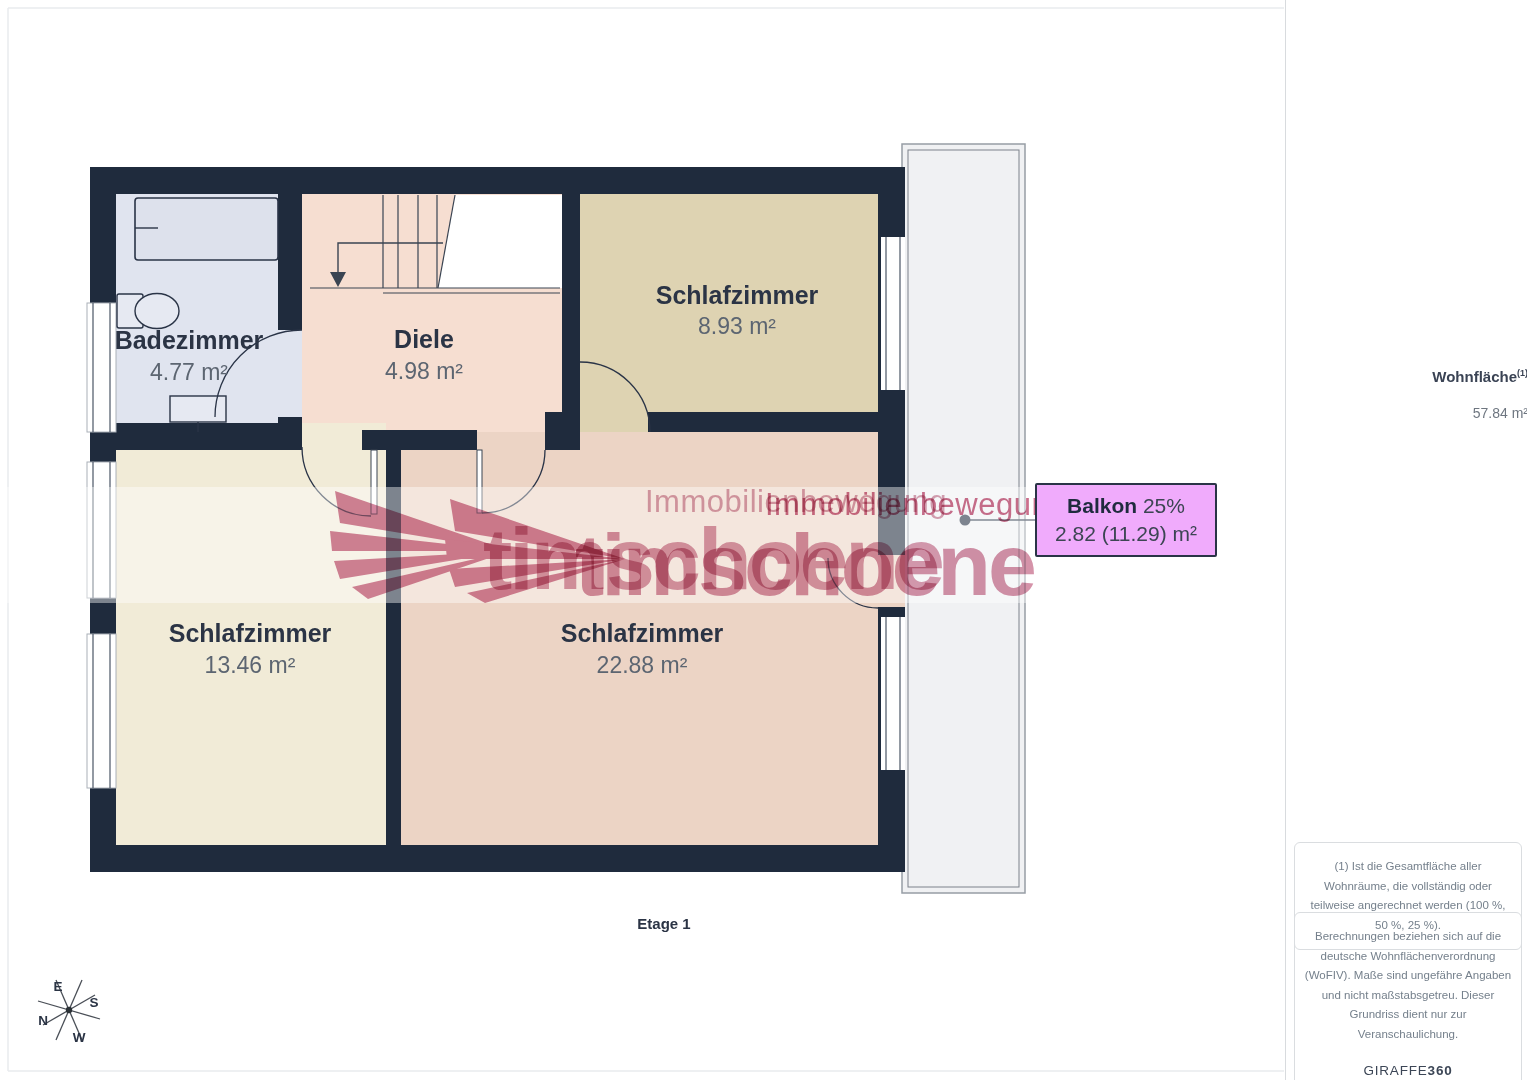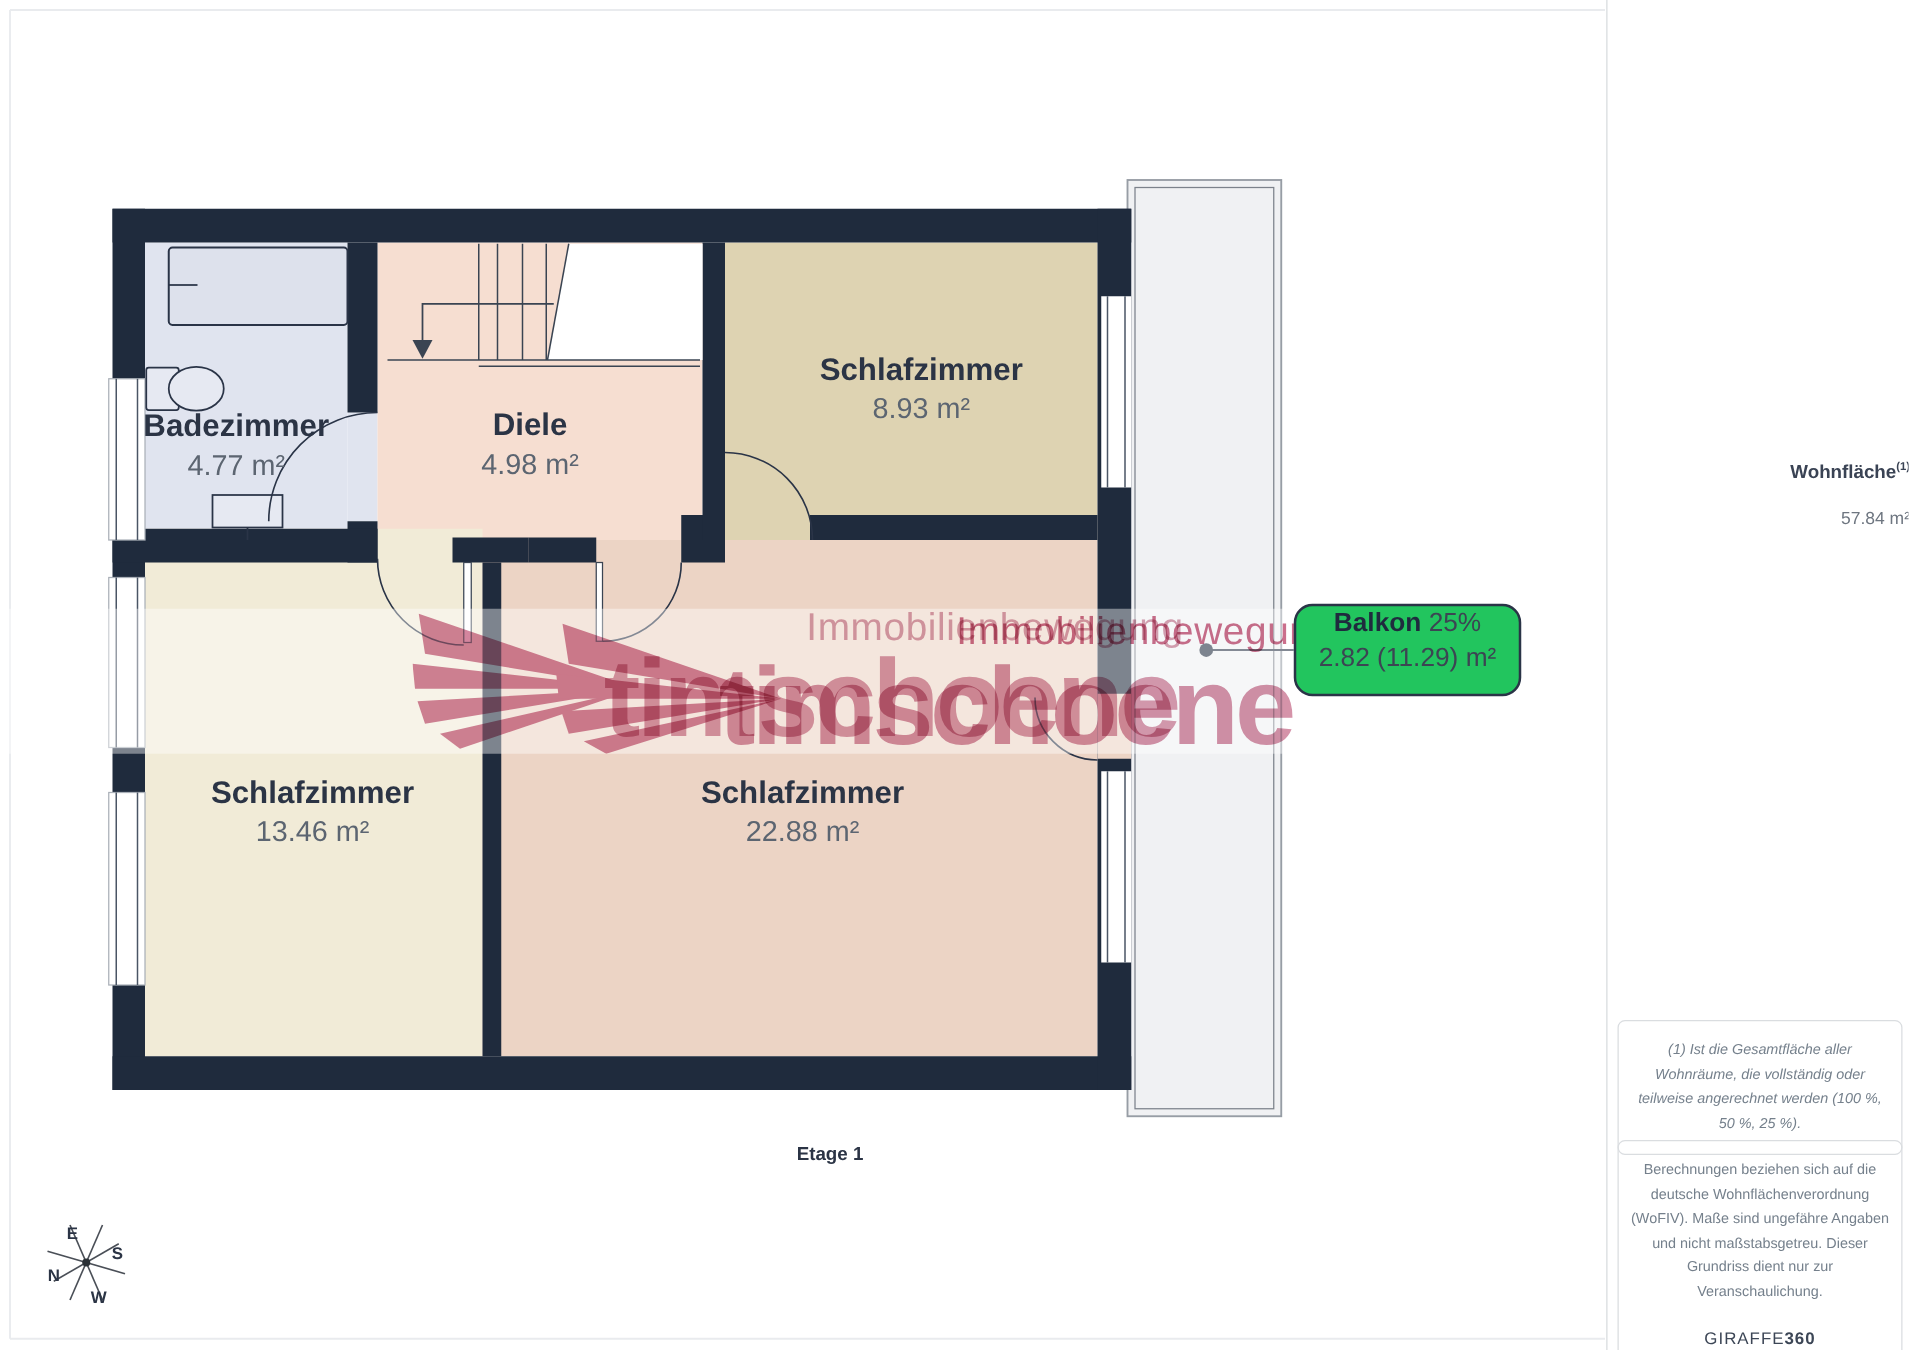--- a/index.html
+++ b/index.html
@@ -8,36 +8,36 @@
   svg text{font-family:"Liberation Sans", sans-serif;}
   .room-name{font-weight:bold;fill:#2b3445;font-size:25px;}
   .room-area{fill:#5c6571;font-size:23px;}
   
   .wm{position:absolute;pointer-events:none;mix-blend-mode:multiply;white-space:nowrap;}
   .wm-band{position:absolute;left:0;top:487px;width:1285px;height:116px;
            background:rgba(255,255,255,0.42);pointer-events:none;}
   .wm-small{font-size:31px;font-weight:500;letter-spacing:0.5px;}
   .wm-big{font-size:88px;font-weight:bold;letter-spacing:-3px;}
   
-  .callout{position:absolute;left:1035px;top:483px;width:178px;height:70px;background:#22c55e;
-           border:2px solid #2a3447;border-radius:15px;display:flex;flex-direction:column;
-           align-items:center;line-height:1.35;}
+  .callout{position:absolute;left:1035px;top:483px;width:178px;height:70px;background:#f0abfc;
+           border:2px solid #2a3447;border-radius:2px;display:flex;flex-direction:column;
+           align-items:center;justify-content:center;line-height:1.35;}
   .callout .l1{font-size:21px;color:#3c4553;}
   .callout .l1 b{color:#1f2b3e;font-weight:bold;}
   .callout .l2{font-size:21px;color:#3c4553;}
   
   #sidebar{position:absolute;left:1285px;top:0;width:242px;height:1080px;background:#fff;
            border-left:1px solid #d8dbde;}
   .sb-total{position:absolute;left:0;top:368px;width:242px;text-align:right;}
   .sb-total .t1{font-size:15px;font-weight:bold;color:#3a4354;}
   .sb-total .t1 sup{font-size:9px;}
   .sb-total .t2{margin-top:20px;font-size:14px;color:#6e7680;}
   .sb-box{position:absolute;left:8px;width:210px;border:1px solid #dadde0;border-radius:6px;
           padding:14px 8px;text-align:center;font-size:11.5px;color:#75808c;line-height:1.7;}
-  .sb-box.b1{top:816px;font-style:italic;}
+  .sb-box.b1{top:842px;}
   .sb-box.b2{top:912px;padding-bottom:20px;}
   .brand{margin-top:16px;font-size:13.5px;color:#3c4656;letter-spacing:0.8px;}
   .brand b{font-weight:bold;}
   .etage{position:absolute;left:564px;top:915px;width:200px;text-align:center;
          font-size:15px;font-weight:bold;color:#2b3445;}
 </style>
 </head>
 <body>
 
 <div id="stage">

